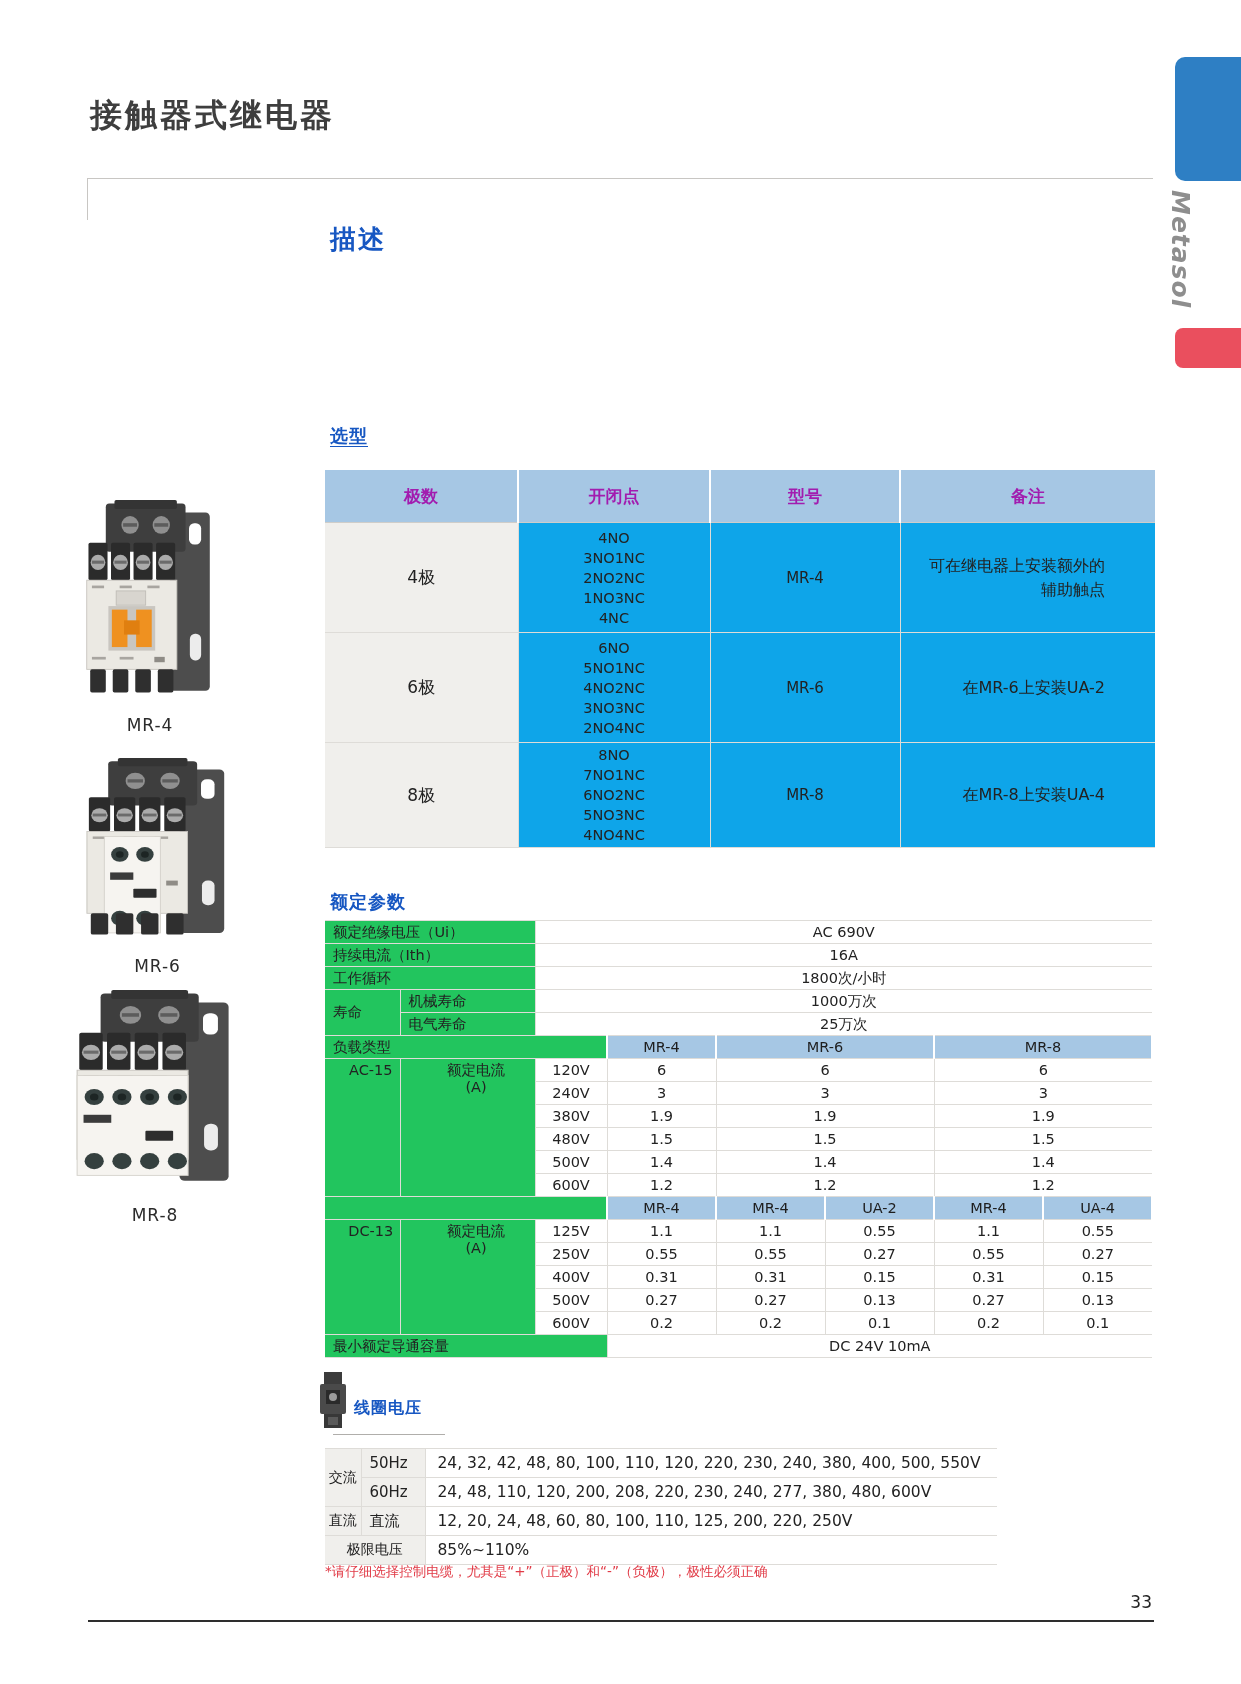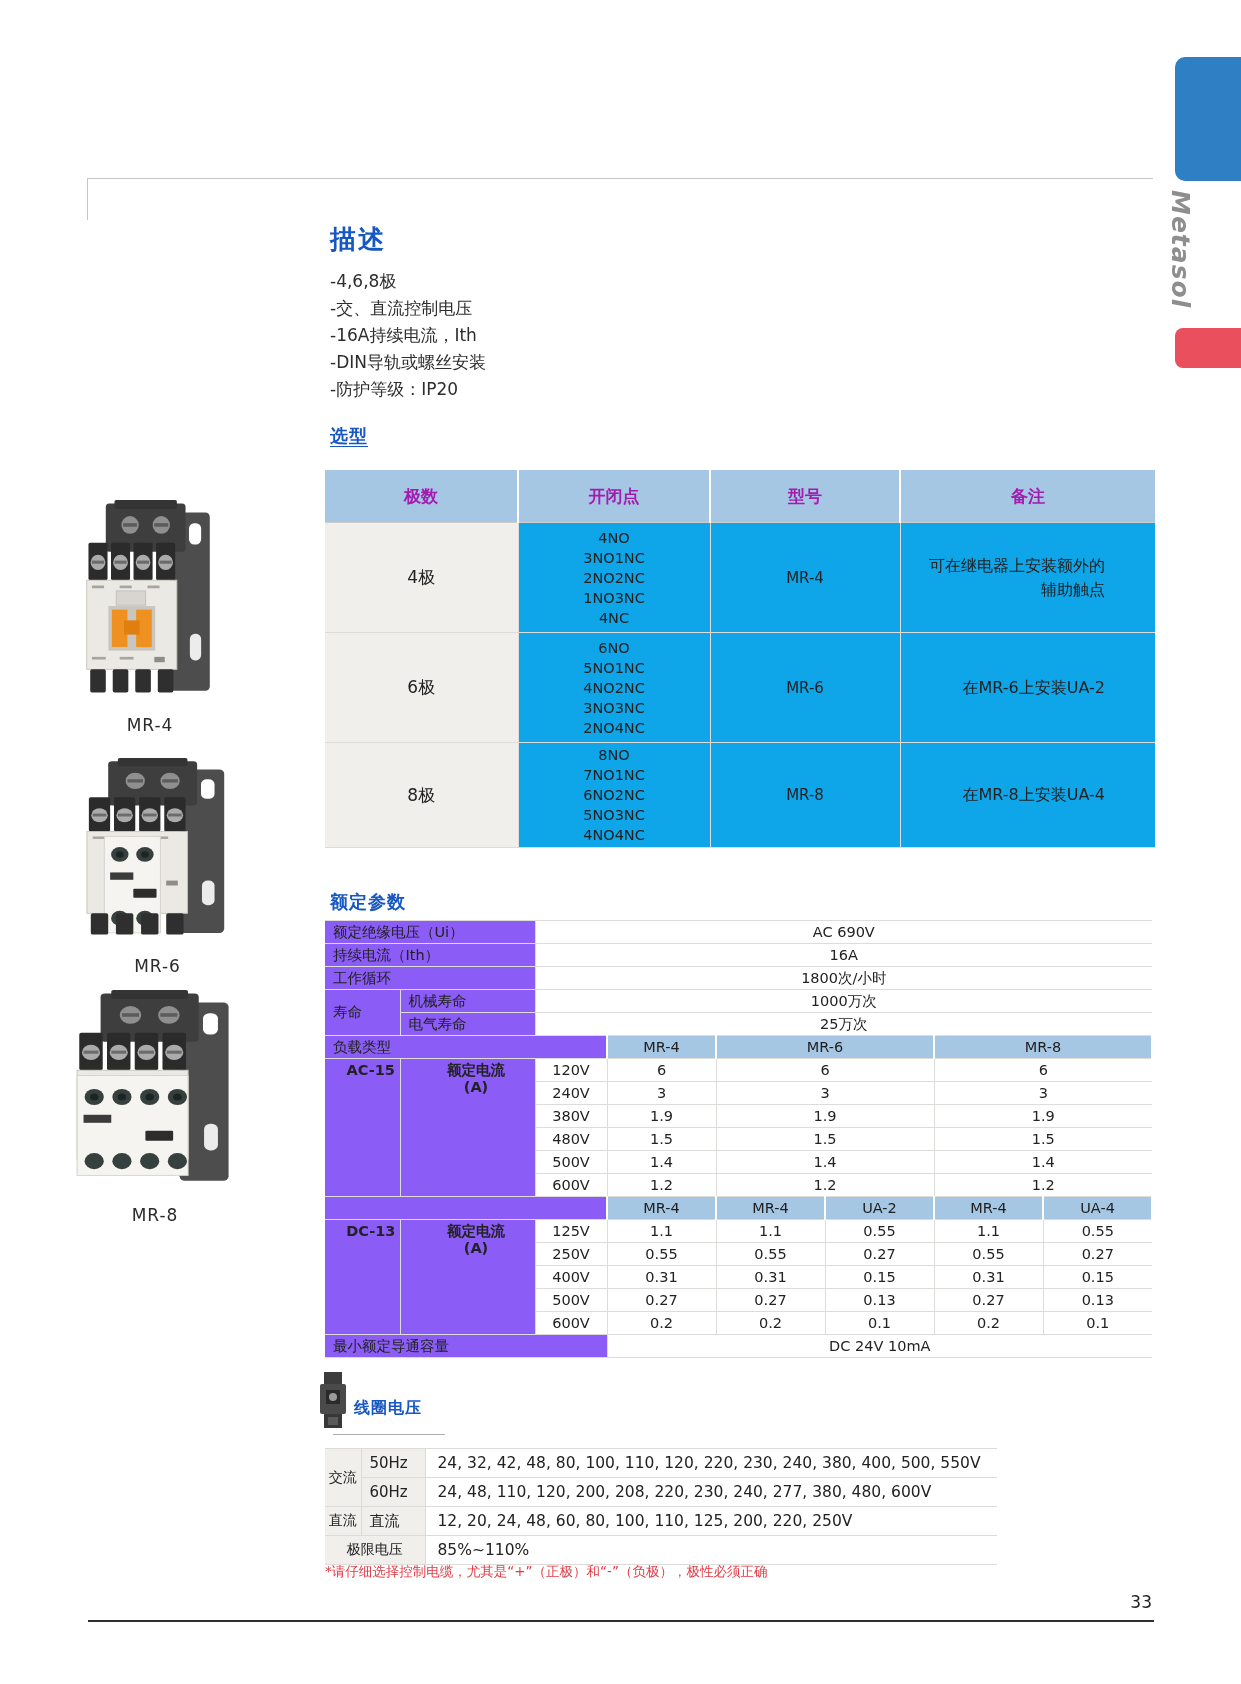--- a/index.html
+++ b/index.html
@@ -53,22 +53,22 @@
   #sel-table td.remark{text-align:right;padding-left:18px;padding-right:50px;font-size:16px;line-height:24px;}
   #sel-table td:first-child{border-left:none;}
   #sel-table td:last-child{border-right:none;}
 
   
   #ratings-wrap{position:absolute;left:325px;top:920px;}
   #ratings-table{width:827px;font-size:14.5px;color:#222;border-top:1px solid #c9c7c3;}
   #ratings-table td{height:22px;border:1px solid #dedcd8;padding:0 3px;text-align:center;background:#ffffff;line-height:1.15;}
   #ratings-table td:first-child{border-left:none;}
   #ratings-table td:last-child{border-right:none;}
-  #ratings-table td.lab{background:#8b5cf6;text-align:left;padding-left:8px;}
-  #ratings-table td.ctr{text-align:center;padding-left:20px;font-weight:bold;}
+  #ratings-table td.lab{background:#22c55e;text-align:left;padding-left:8px;}
+  #ratings-table td.ctr{text-align:center;padding-left:20px;}
   #ratings-table td.top{vertical-align:top;padding-top:3px;}
   #ratings-table td.band{background:#a6c7e4;border-left:2px solid #ffffff;border-right:2px solid #ffffff;color:#1e1e1e;}
 
   
   #coil-wrap{position:absolute;left:325px;top:1448px;}
   #coil-table{width:672px;font-size:15px;color:#222;border-top:1px solid #cfcdc9;border-bottom:1px solid #cfcdc9;}
   #coil-table td{height:26px;border:1px solid #dedcd8;background:#ffffff;}
   #coil-table td:first-child{border-left:none;}
   #coil-table td:last-child{border-right:none;}
   #coil-table td.g{background:#f0efec;text-align:center;font-size:14px;}
@@ -78,35 +78,29 @@
   
   .notes{position:absolute;left:325px;top:1562px;font-size:13.5px;color:#e13b47;line-height:19px;}
   .bottom-rule{position:absolute;left:88px;top:1620px;width:1066px;height:2px;background:#2e2e2e;}
   .page-number{position:absolute;left:1000px;top:1592px;width:152px;text-align:right;font-size:17px;color:#222;}
 </style>
 </head>
 <body>
 
 <div id="page">
 
+  <div class="page-title">接触器式继电器</div>
   <div class="frame-top"></div>
   <div class="frame-left"></div>
 
   <div class="tab-blue"></div>
   <div class="brand-vertical">Metasol</div>
   <div class="tab-red"></div>
 
   <div class="desc-heading">描述</div>
-  <div class="desc-bullets">
-      <div class="line">-4,6,8极</div>
-      <div class="line">-交、直流控制电压</div>
-      <div class="line">-16A持续电流，Ith</div>
-      <div class="line">-DIN导轨或螺丝安装</div>
-      <div class="line">-防护等级：IP20</div>
-    </div>
 
   <div class="product" id="prod1">
     <span class="pimg"><svg xmlns="http://www.w3.org/2000/svg" viewBox="0 0 150 230" width="130" height="205" preserveAspectRatio="none">
           <rect x="98" y="14" width="46" height="200" rx="5" fill="#4d4d4d"></rect>
           <rect x="120" y="26" width="14" height="24" rx="6" fill="#ffffff"></rect>
           <rect x="121" y="150" width="13" height="30" rx="6" fill="#fefefe" opacity="0.9"></rect>
           <rect x="98" y="96" width="6" height="16" fill="#d96a2a"></rect>
           <rect x="24" y="4" width="92" height="54" rx="4" fill="#3e3e3e"></rect>
           <rect x="34" y="0" width="72" height="10" rx="2" fill="#343434"></rect>
           <circle cx="52" cy="28" r="10" fill="#8f8f8f"></circle>

